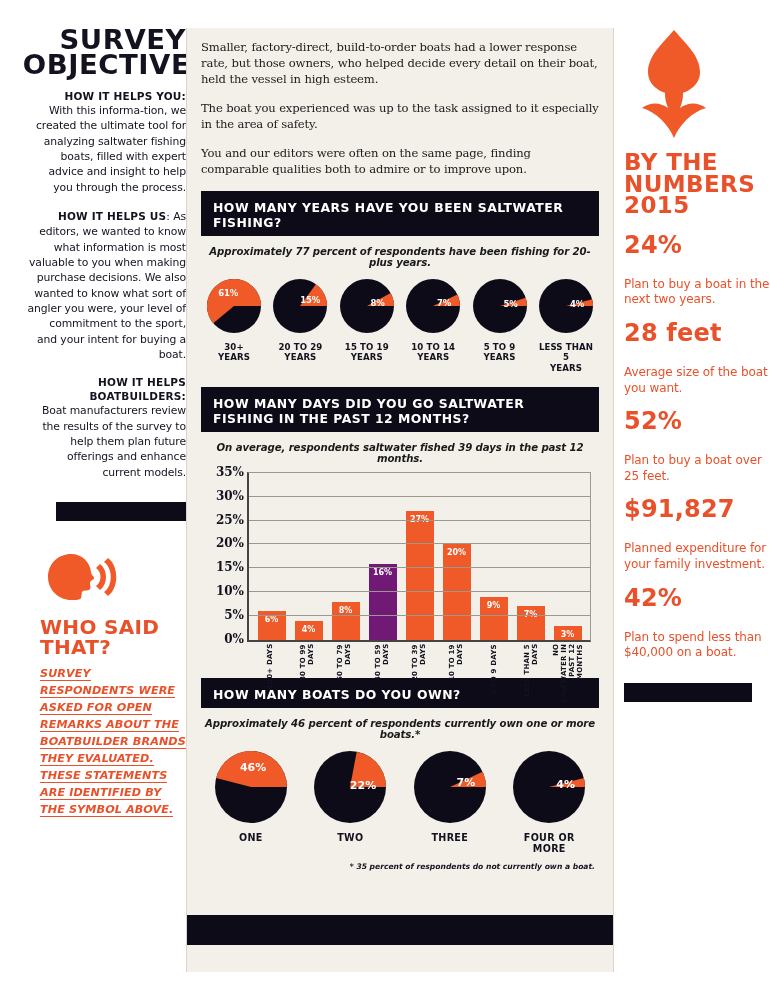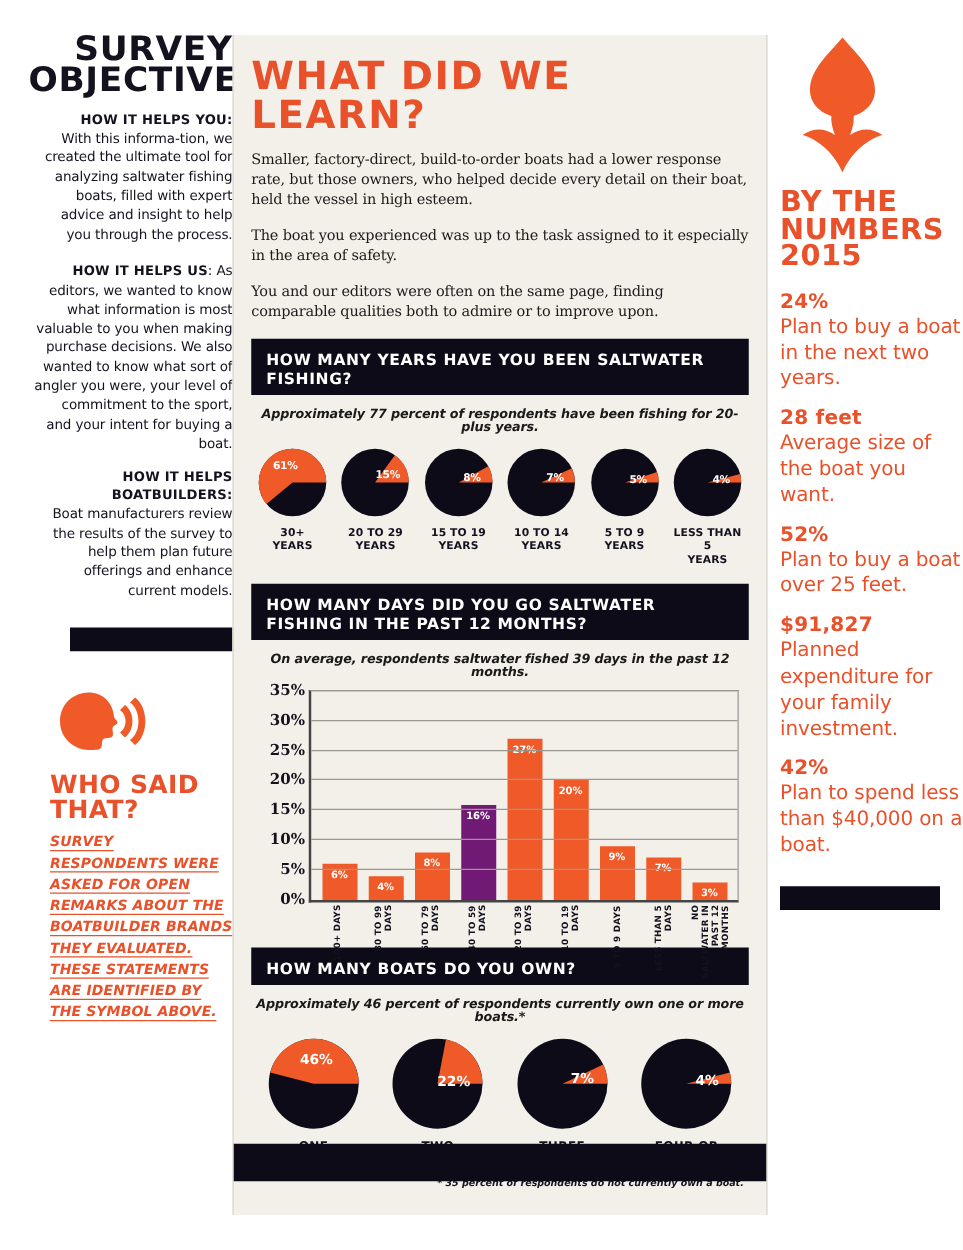--- a/index.html
+++ b/index.html
@@ -219,25 +219,25 @@
   }
   .ornament { height: 118px; }
   .btn-title {
     font-family:"DejaVu Sans", sans-serif; font-weight:bold;
     font-size: 23px; line-height: 0.94; color:#e8512a; letter-spacing:0.4px;
     margin-top: 6px; margin-bottom: 16px;
   }
   .num-block { margin-bottom: 13px; }
   .num-big {
     font-family:"DejaVu Sans", sans-serif; font-weight:bold;
-    font-size: 16px; color:#e8512a; line-height: 1.0; letter-spacing:0.2px;
+    font-size: 24px; color:#e8512a; line-height: 1.0; letter-spacing:0.2px;
   }
   .num-desc {
-    font-family:"DejaVu Sans", sans-serif; font-size: 16px;
-    color:#e8512a; line-height:1.3; margin-top: 2px; letter-spacing:-0.1px;
+    font-family:"DejaVu Sans", sans-serif; font-size: 12px;
+    color:#e8512a; line-height:1.3; margin-top: 20px; letter-spacing:-0.1px;
   }
   .black-bar-right {
     height: 19px; background:#0d0b18; width: 128px; margin-top: 22px;
   }
 </style>
 </head>
 <body>
 
 <div id="page">
 
@@ -270,21 +270,20 @@
         <path d="M64 11 C73 17 73 35 64 41 L68 45 C79 37 79 15 68 7 Z" fill="#ef5a28"></path>
       </svg>
     </div>
 
     <div class="who-title">WHO SAID THAT?</div>
     <div class="who-body"><span>SURVEY RESPONDENTS WERE ASKED FOR OPEN REMARKS ABOUT THE BOATBUILDER BRANDS THEY EVALUATED. THESE STATEMENTS ARE IDENTIFIED BY THE SYMBOL ABOVE.</span></div>
   </div>
 
   <div id="center-col">
 
-    <div class="main-title">WHAT DID WE LEARN?</div>
 
     <div class="intro-p">Smaller, factory-direct, build-to-order boats had a lower response rate, but those owners, who helped decide every detail on their boat, held the vessel in high esteem.</div>
     <div class="intro-p">The boat you experienced was up to the task assigned to it especially in the area of safety.</div>
     <div class="intro-p">You and our editors were often on the same page, finding comparable qualities both to admire or to improve upon.</div>
 
     <div class="section-head">HOW MANY YEARS HAVE YOU BEEN SALTWATER FISHING?</div>
     <div class="sub-note">Approximately 77 percent of respondents have been fishing for 20-plus years.</div>
     <div class="pies-row" id="pies-years">
         <div class="pie-item">
           <svg class="pie-svg" width="60" height="60" viewBox="0 0 60 60">

